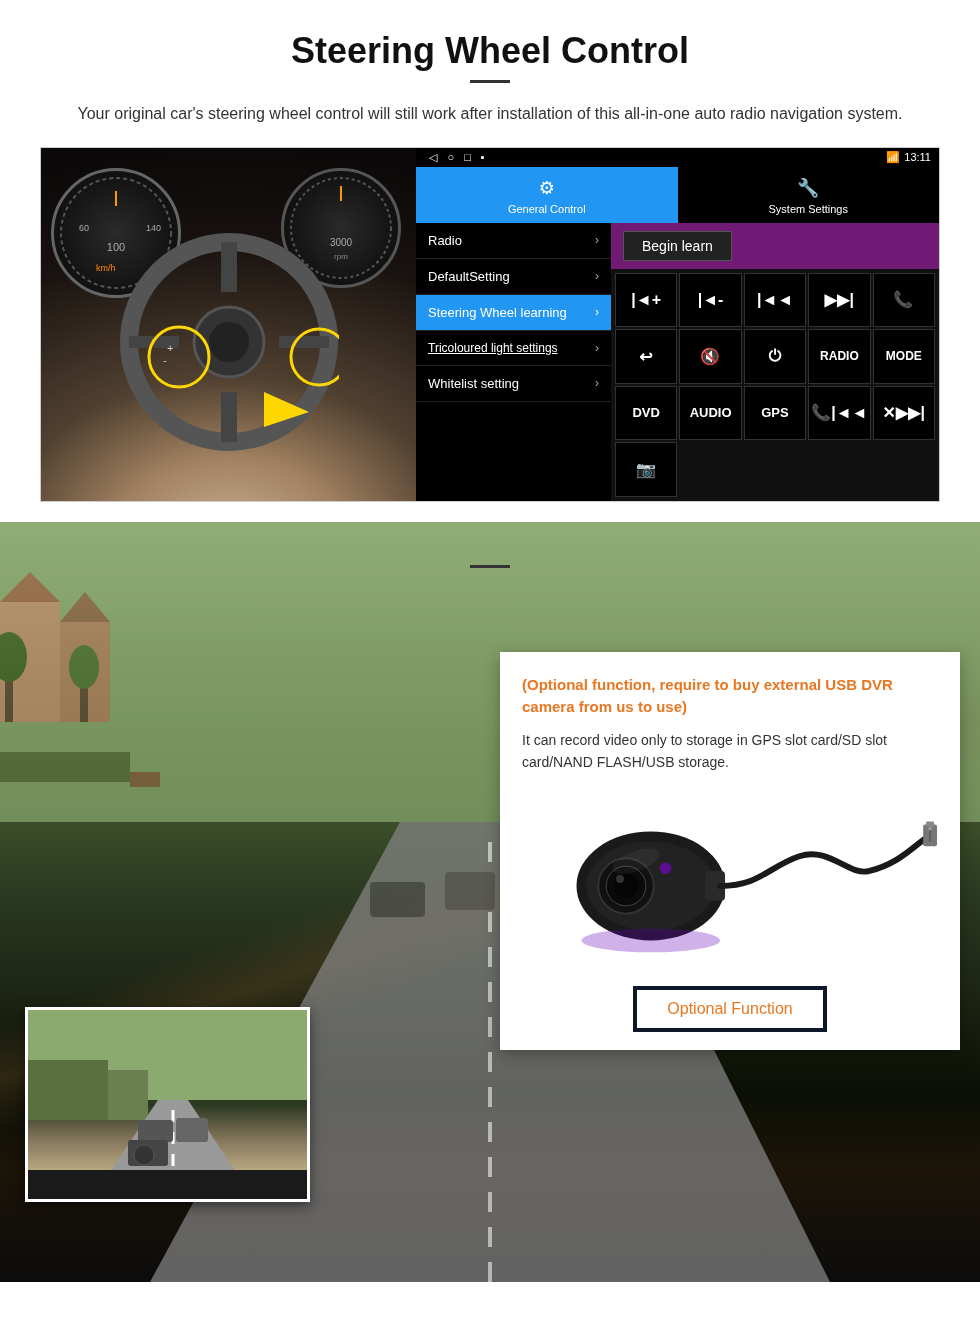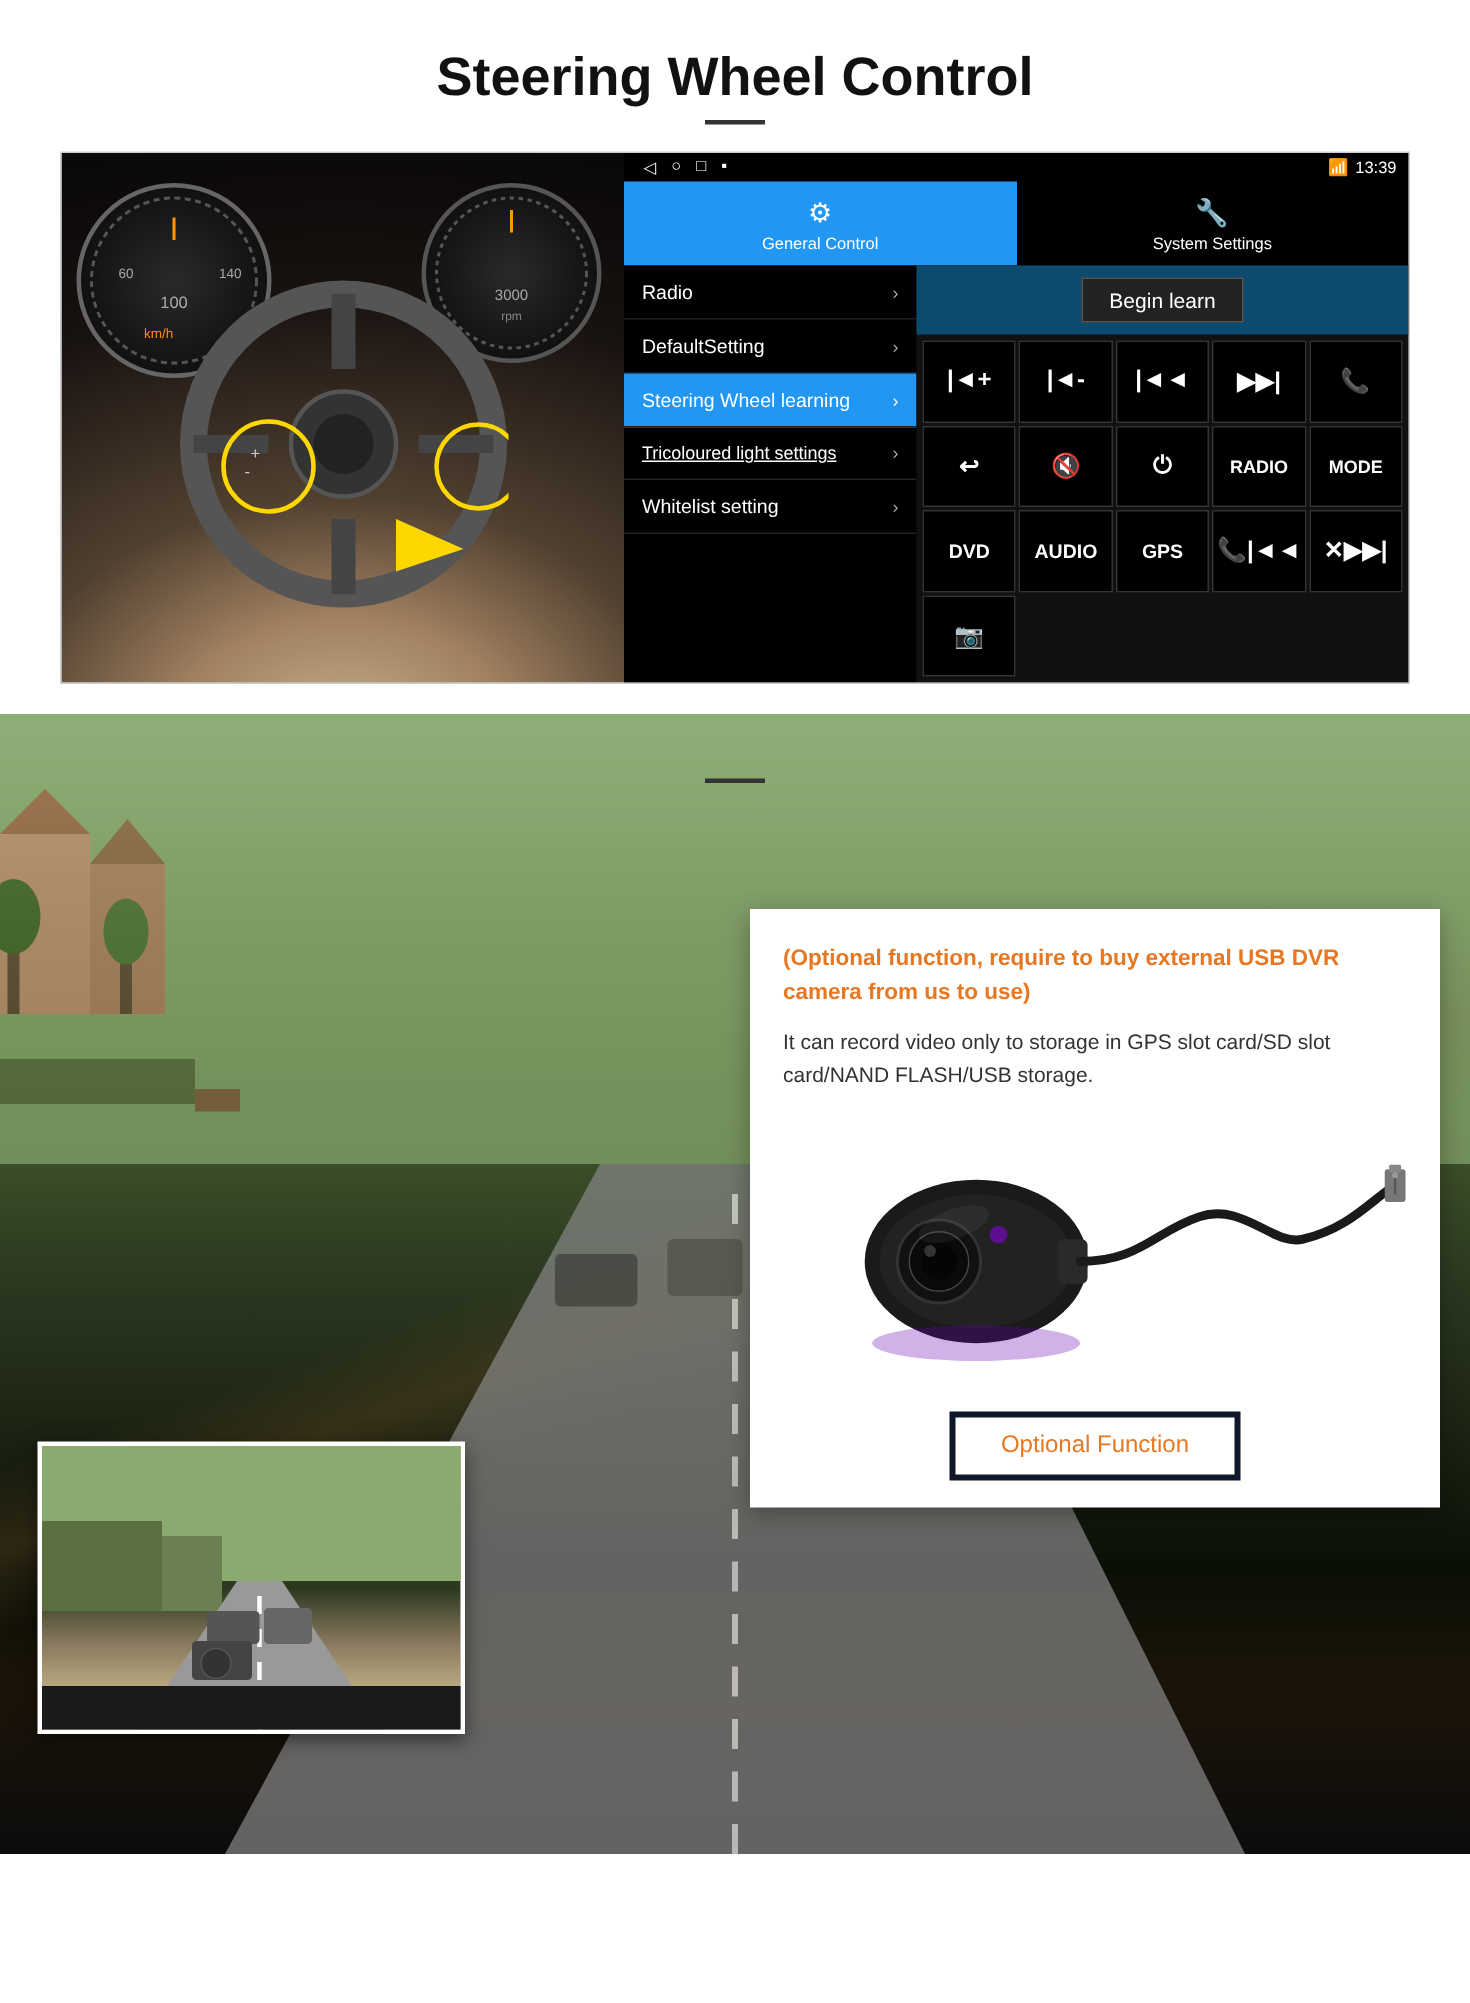--- a/index.html
+++ b/index.html
@@ -127,24 +127,24 @@
     }
     .menu-item-text { text-align: left; }
     
     .controls-panel {
       flex: 1;
       background: #111;
       display: flex;
       flex-direction: column;
     }
     .begin-learn-row {
-      background: #0c4a6e;
+      background: #701a75;
       display: flex;
       align-items: center;
-      justify-content: center;
+      justify-content: flex-start;
       padding: 8px 12px;
     }
     .begin-learn-btn {
       background: #222;
       color: #fff;
       border: 1px solid #555;
       padding: 6px 18px;
       font-size: 14px;
       cursor: pointer;
     }
@@ -320,20 +320,21 @@
       width: 220px;
       height: 220px;
     }
   </style>
 </head>
 <body>
 
 <div class="section-steering">
   <h1 class="section-title">Steering Wheel Control</h1>
   <div class="title-divider"></div>
+  <p class="section-desc">Your original car's steering wheel control will still work after installation of this all-in-one auto radio navigation system.</p>
 
   <div class="steering-ui">
 
     <div class="steering-photo">
       <div class="steering-photo-bg">
 
         <div class="gauge-left">
           <svg width="124" height="124" viewBox="0 0 124 124">
             <circle cx="62" cy="62" r="55" fill="none" stroke="#555" stroke-width="2" stroke-dasharray="4 3"></circle>
             <line x1="62" y1="20" x2="62" y2="35" stroke="#f90" stroke-width="2"></line>
@@ -380,21 +381,21 @@
     <div class="android-screen">
 
       <div class="status-bar">
         <div class="nav-icons">
           <span>◁</span>
           <span>○</span>
           <span>□</span>
           <span>▪</span>
         </div>
         <span>📶</span>
-        <span>13:39</span>
+        <span>13:11</span>
       </div>
 
       <div class="settings-tabs">
         <div class="settings-tab active">
           <span class="tab-icon">⚙</span>
           <span>General Control</span>
         </div>
         <div class="settings-tab">
           <span class="tab-icon">🔧</span>
           <span>System Settings</span>

